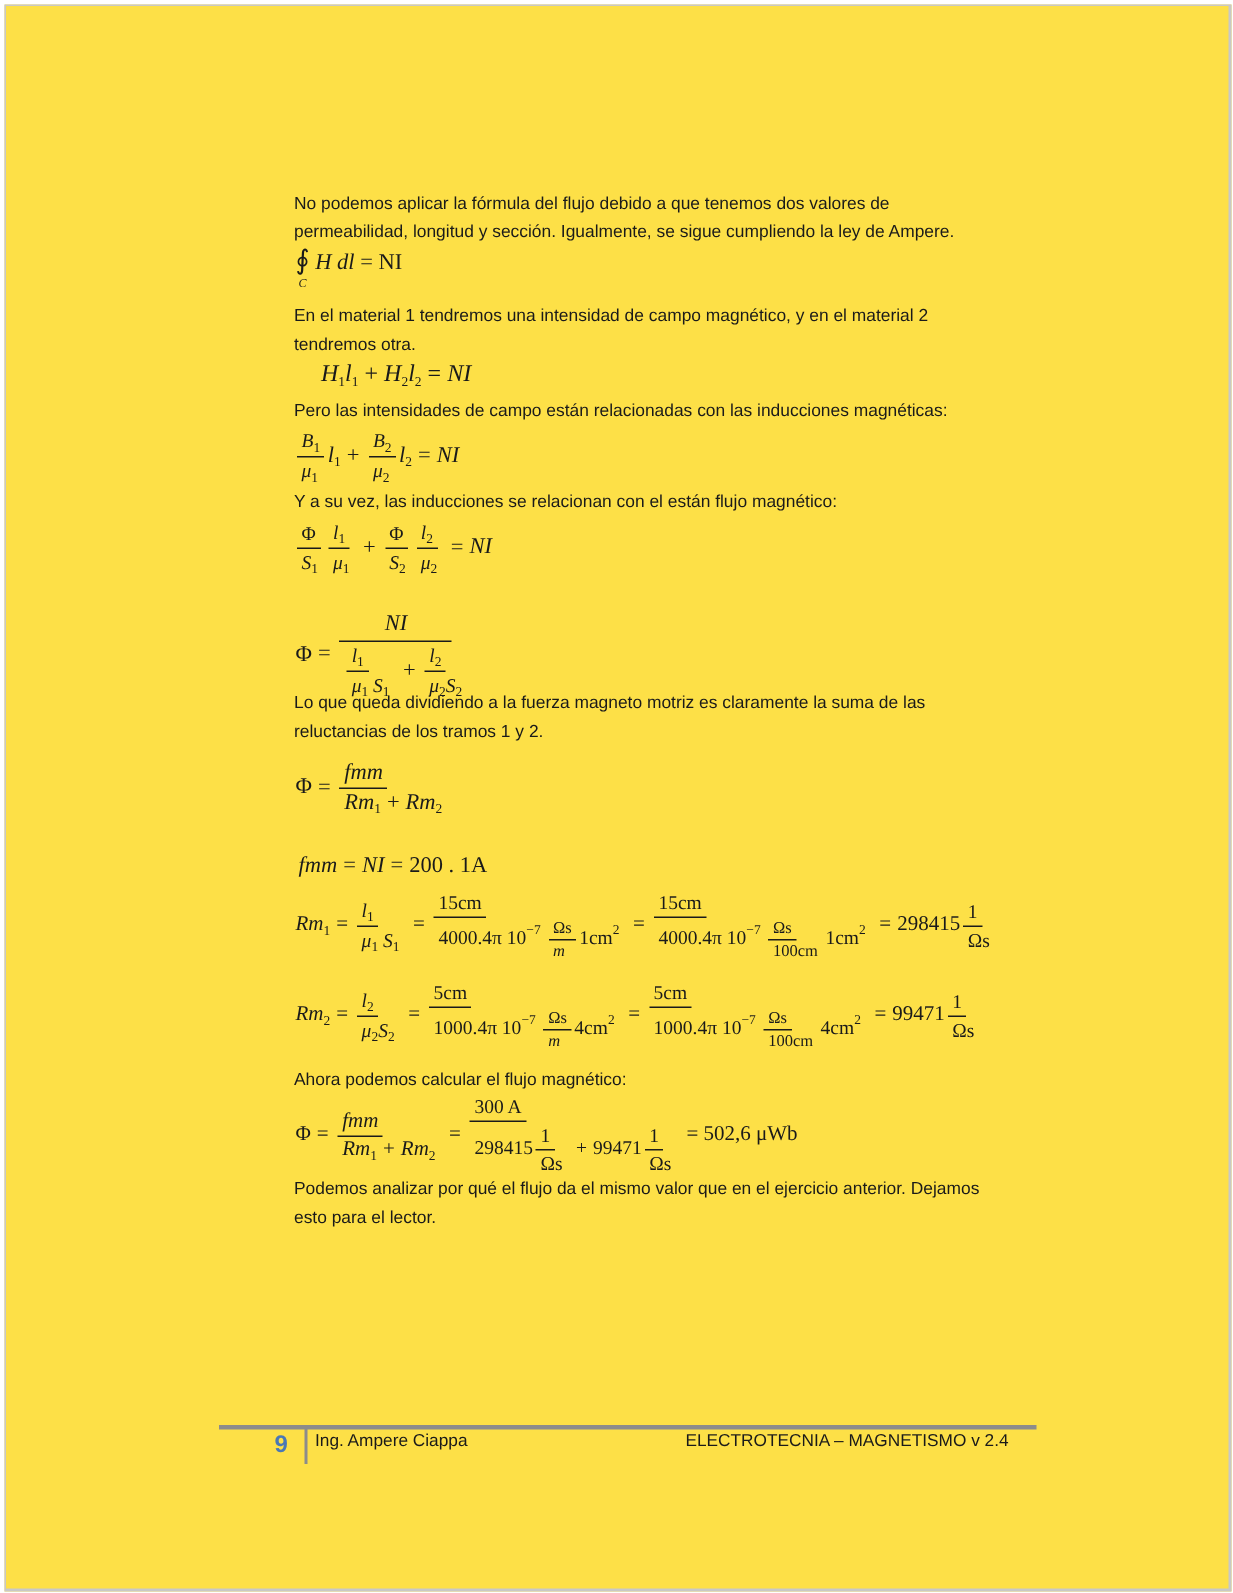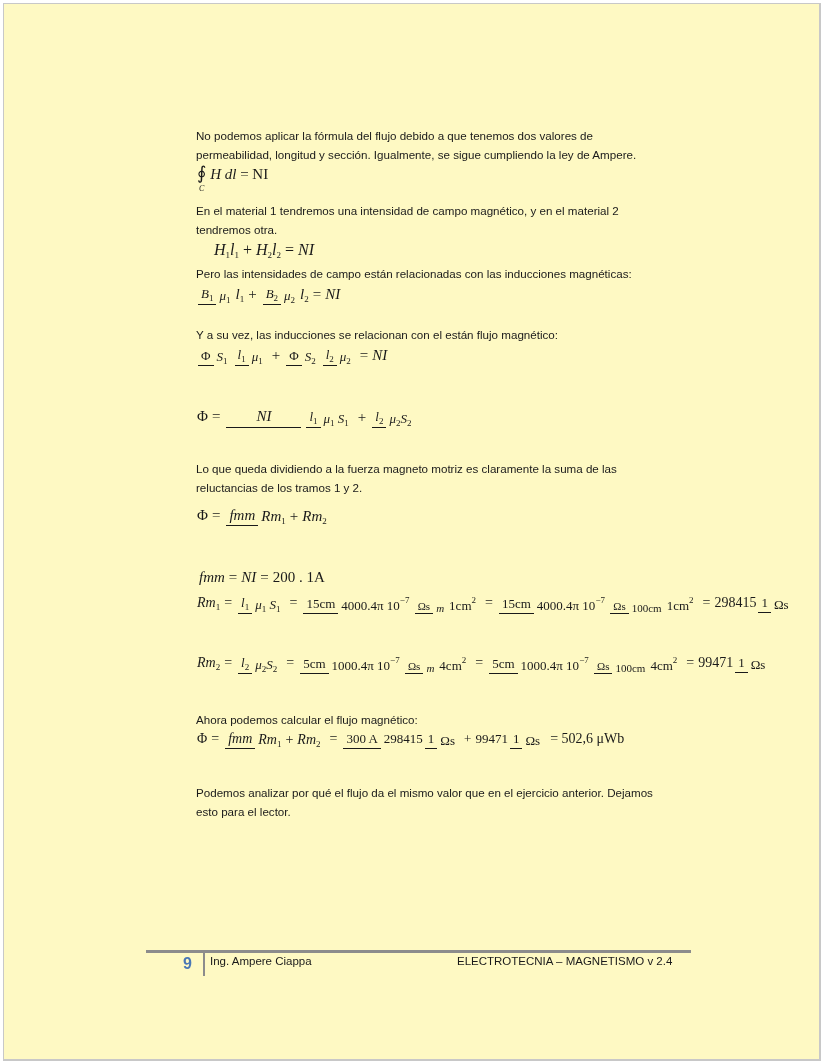--- a/index.html
+++ b/index.html
@@ -1,35 +1,35 @@
 <!DOCTYPE html>
 <html><head>
 <meta charset="utf-8">
 <style>
   html, body { margin:0; padding:0; background:#ffffff; }
   body { width:822px; height:1062px; position:relative; overflow:hidden; }
   .page {
     position:absolute; left:3px; top:3px; width:815px; height:1055px;
     border-top:1px solid #c8c8c8; border-left:1px solid #c8c8c8;
     border-right:2px solid #c8c8c8; border-bottom:2px solid #c8c8c8;
-    background:#fef9c3;
+    background:#fde047;
   }
   .body-text {
     position:absolute; left:192px; width:475px;
     font-family:"Liberation Sans", sans-serif; font-size:11.6px; color:#1a1a1a;
     line-height:19px;
   }
   .math {
     position:absolute; font-family:"Liberation Serif", serif; color:#1a1a1a;
     font-size:15px; white-space:nowrap;
   }
   .math i { font-style:italic; }
   .sub { font-size:9px; vertical-align:-3px; font-style:normal; }
   .sup { font-size:9px; vertical-align:7px; font-style:normal; }
-  .frac { display:inline-flex; flex-direction:row; align-items:flex-end; vertical-align:middle; margin:0 2px; }
+  .frac { display:inline-flex; flex-direction:column; align-items:flex-start; vertical-align:middle; margin:0 2px; }
   .frac > .num { border-bottom:1px solid #1a1a1a; padding:0 3px 1px; text-align:center; }
   .frac > .den { padding:1px 3px 0; text-align:center; }
   .frac.small { font-size:13px; }
   .op { margin:0 4px; }
   .footer-line { position:absolute; left:142px; top:946px; width:545px; height:3px; background:#8c8c8c; }
   .footer-vbar { position:absolute; left:199px; top:948px; width:2px; height:24px; background:#8c8c8c; }
   .page-num { position:absolute; left:179px; top:951px; font-family:"Liberation Sans", sans-serif; font-weight:bold; font-size:16px; color:#4a78b5; }
   .footer-author { position:absolute; left:206px; top:951px; font-family:"Liberation Sans", sans-serif; font-size:11.5px; color:#1a1a1a; }
   .footer-title { position:absolute; left:425px; top:951px; font-family:"Liberation Sans", sans-serif; font-size:11.5px; color:#1a1a1a;padding-left:28px; }
 </style>

